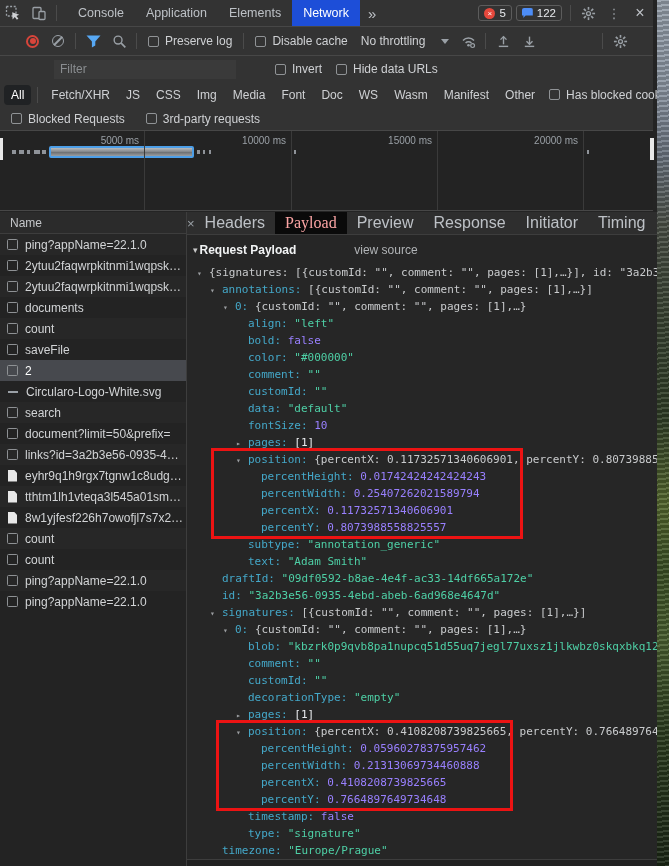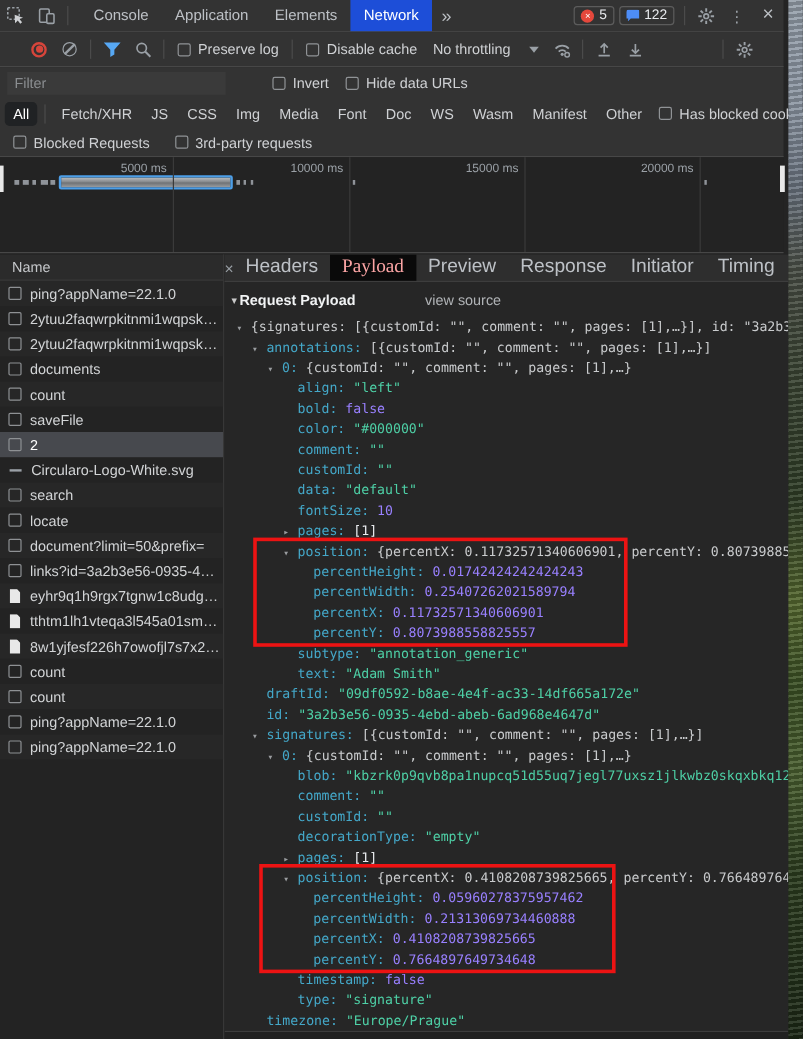--- a/index.html
+++ b/index.html
@@ -40,21 +40,21 @@
   .cb { width:11px; height:11px; border:1.4px solid #909396; border-radius:2px; display:inline-block;
     flex:none; }
   .lb { color:#cfd1d4; font-size:12px; margin-left:6px; white-space:nowrap; }
   .cbwrap { display:flex; align-items:center; margin:0 7px; }
   .throttle { display:flex; align-items:center; color:#cfd1d4; font-size:12px; margin:0 6px; }
   .caret { width:0; height:0; border-left:4px solid transparent; border-right:4px solid transparent;
     border-top:5px solid #9aa0a6; margin-left:16px; }
 
   
   .fr { background:#333333; }
-  .fr1 { height:26px; display:flex; align-items:center; padding:0 6px; }
+  .fr1 { height:26px; display:flex; align-items:center; padding:0 6px;margin-left:48px; }
   .finput { width:182px; height:19px; background:#3a3a3a; border:none; outline:none; color:#e8e8e8;
     font-size:12px; padding:0 6px; font-family:"Liberation Sans",sans-serif; }
   .finput::placeholder { color:#8a8d90; }
   .fr2 { height:25px; display:flex; align-items:center; padding:0 4px; }
   .pill { color:#cfd1d4; font-size:12px; padding:3px 7px; border-radius:4px; white-space:nowrap; }
   .pill.active { background:#202224; color:#ffffff; }
   .fr3 { height:24px; display:flex; align-items:center; padding:0 4px; border-bottom:1px solid #474747; }
 
   
   .ov { height:80px; background:#232323; border-bottom:1px solid #474747; position:relative; }
@@ -334,24 +334,20 @@
             <span class="ric-square"></span>
             <span class="nm">2</span>
           </div>
           <div class="nrow">
             <span class="ric-dash"></span>
             <span class="nm">Circularo-Logo-White.svg</span>
           </div>
           <div class="nrow">
             <span class="ric-square"></span>
             <span class="nm">search</span>
-          </div>
-          <div class="nrow">
-            <span class="ric-square"></span>
-            <span class="nm">locate</span>
           </div>
           <div class="nrow">
             <span class="ric-square"></span>
             <span class="nm">document?limit=50&amp;prefix=</span>
           </div>
           <div class="nrow">
             <span class="ric-square"></span>
             <span class="nm">links?id=3a2b3e56-0935-4e…</span>
           </div>
           <div class="nrow">

